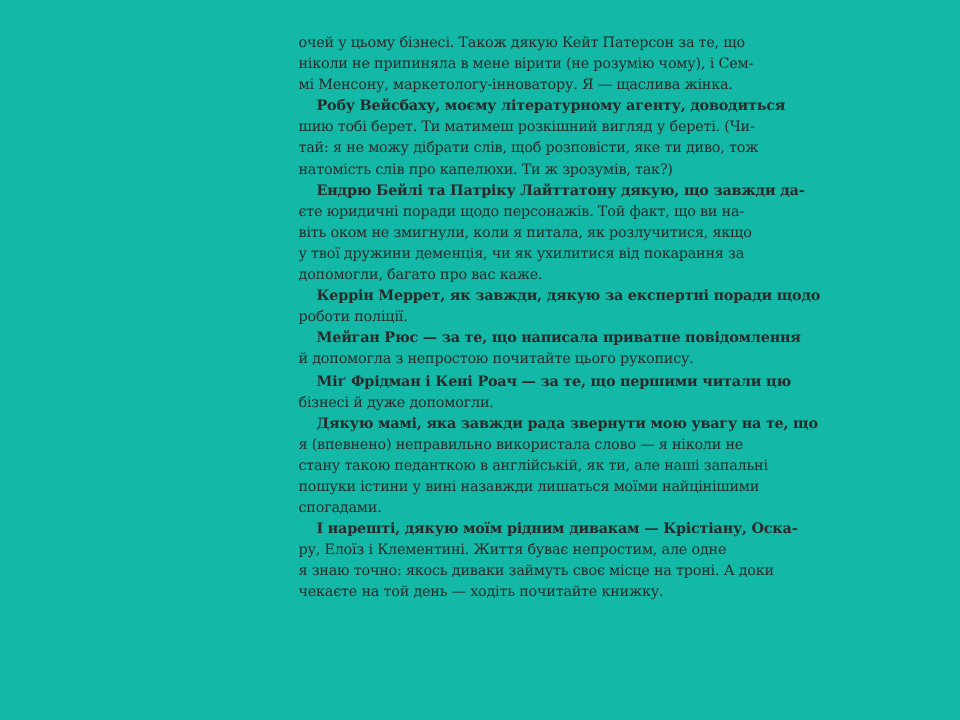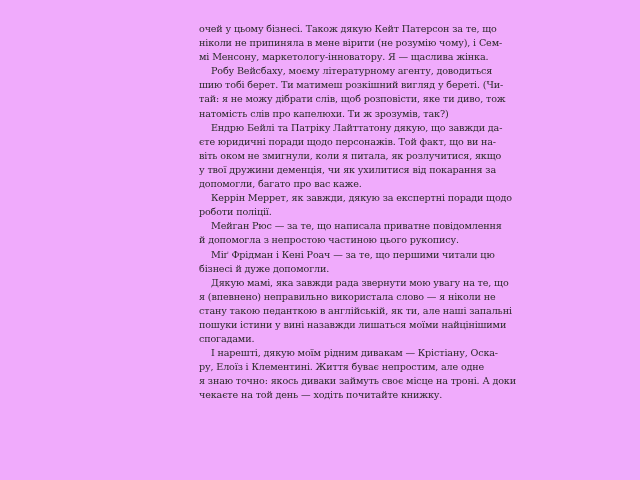--- a/index.html
+++ b/index.html
@@ -7,21 +7,21 @@
       padding: 0;
       background: #ffffff;
       width: 640px;
       height: 480px;
       overflow: hidden;
     }
     .page {
       position: relative;
       width: 640px;
       height: 480px;
-      background: #f0abfc;
+      background: #14b8a6;
     }
     .text-block {
       position: absolute;
       left: 199px;
       top: 22px;
       width: 242px;
       font-family: "DejaVu Serif", "Liberation Serif", serif;
       font-size: 9.6px;
       line-height: 14.1px;
       color: #2a2a2a;
@@ -33,20 +33,21 @@
       text-align: justify;
       text-align-last: justify;
       height: 14.1px;
       overflow: visible;
     }
     .line.last {
       text-align-last: left;
     }
     .line.indent {
       padding-left: 12px;
+      font-weight: bold;
     }
   </style>
 </head>
 <body>
 
 <div class="page">
   <div class="text-block">
 
     <div>
       <span class="line">очей у цьому бізнесі. Також дякую Кейт Патерсон за те, що</span>
@@ -69,21 +70,21 @@
       <span class="line last">допомогли, багато про вас каже.</span>
     </div>
 
     <div>
       <span class="line indent">Керрін Меррет, як завжди, дякую за експертні поради щодо</span>
       <span class="line last">роботи поліції.</span>
     </div>
 
     <div>
       <span class="line indent">Мейган Рюс — за те, що написала приватне повідомлення</span>
-      <span class="line last">й допомогла з непростою частиною цього рукопису.</span>
+      <span class="line last">й допомогла з непростою почитайте цього рукопису.</span>
     </div>
 
     <div>
       <span class="line indent">Міґ Фрідман і Кені Роач — за те, що першими читали цю</span>
       <span class="line last">бізнесі й дуже допомогли.</span>
     </div>
 
     <div>
       <span class="line indent">Дякую мамі, яка завжди рада звернути мою увагу на те, що</span>
       <span class="line">я (впевнено) неправильно використала слово — я ніколи не</span>

